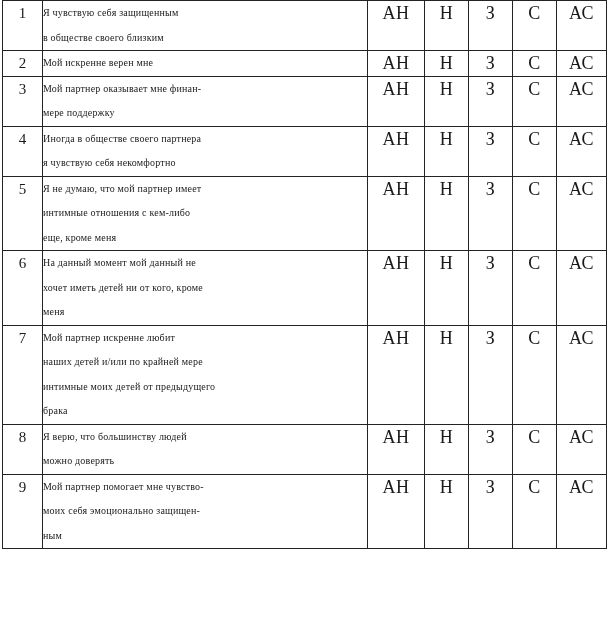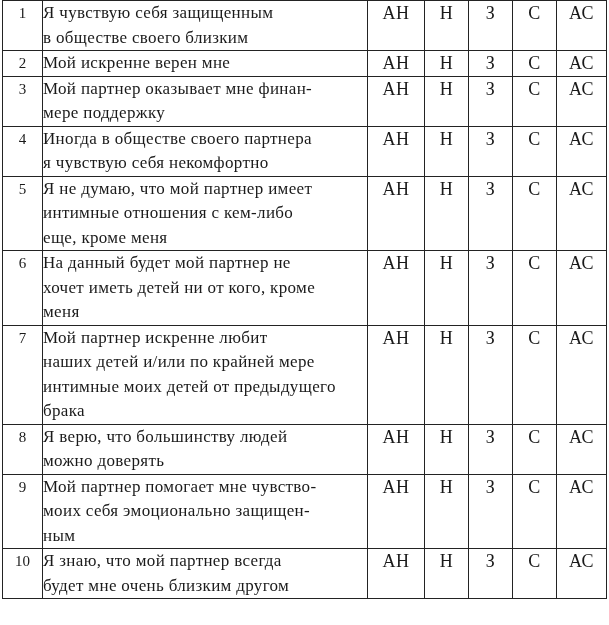--- a/index.html
+++ b/index.html
@@ -49,21 +49,21 @@
 
   td.num {
     text-align: center;
     font-size: 15px;
     line-height: 24px;
     padding-top: 3px;
     padding-bottom: 3px;
   }
 
   td.statement {
-    font-size: 17px;
+    font-size: 10px;
     line-height: 24.5px;
     padding: 3px 6px 4px 8px;
     letter-spacing: 0.02em;
   }
 
   td.opt {
     text-align: center;
     font-size: 18px;
     line-height: 24px;
     padding-top: 3px;
@@ -144,21 +144,21 @@
           </td>
           <td class="opt">АН</td>
           <td class="opt">Н</td>
           <td class="opt">З</td>
           <td class="opt">С</td>
           <td class="opt">АС</td>
         </tr>
         <tr>
           <td class="num">6</td>
           <td class="statement">
-            <span class="statement-line">На данный будет мой партнер не</span>
+            <span class="statement-line">На данный момент мой данный не</span>
             <span class="statement-line">хочет иметь детей ни от кого, кроме</span>
             <span class="statement-line">меня</span>
           </td>
           <td class="opt">АН</td>
           <td class="opt">Н</td>
           <td class="opt">З</td>
           <td class="opt">С</td>
           <td class="opt">АС</td>
         </tr>
         <tr>
@@ -193,27 +193,15 @@
             <span class="statement-line">Мой партнер помогает мне чувство-</span>
             <span class="statement-line">моих себя эмоционально защищен-</span>
             <span class="statement-line">ным</span>
           </td>
           <td class="opt">АН</td>
           <td class="opt">Н</td>
           <td class="opt">З</td>
           <td class="opt">С</td>
           <td class="opt">АС</td>
         </tr>
-        <tr>
-          <td class="num">10</td>
-          <td class="statement">
-            <span class="statement-line">Я знаю, что мой партнер всегда</span>
-            <span class="statement-line">будет мне очень близким другом</span>
-          </td>
-          <td class="opt">АН</td>
-          <td class="opt">Н</td>
-          <td class="opt">З</td>
-          <td class="opt">С</td>
-          <td class="opt">АС</td>
-        </tr>
       </tbody>
   </table>
 </div>
 
 </body></html>

